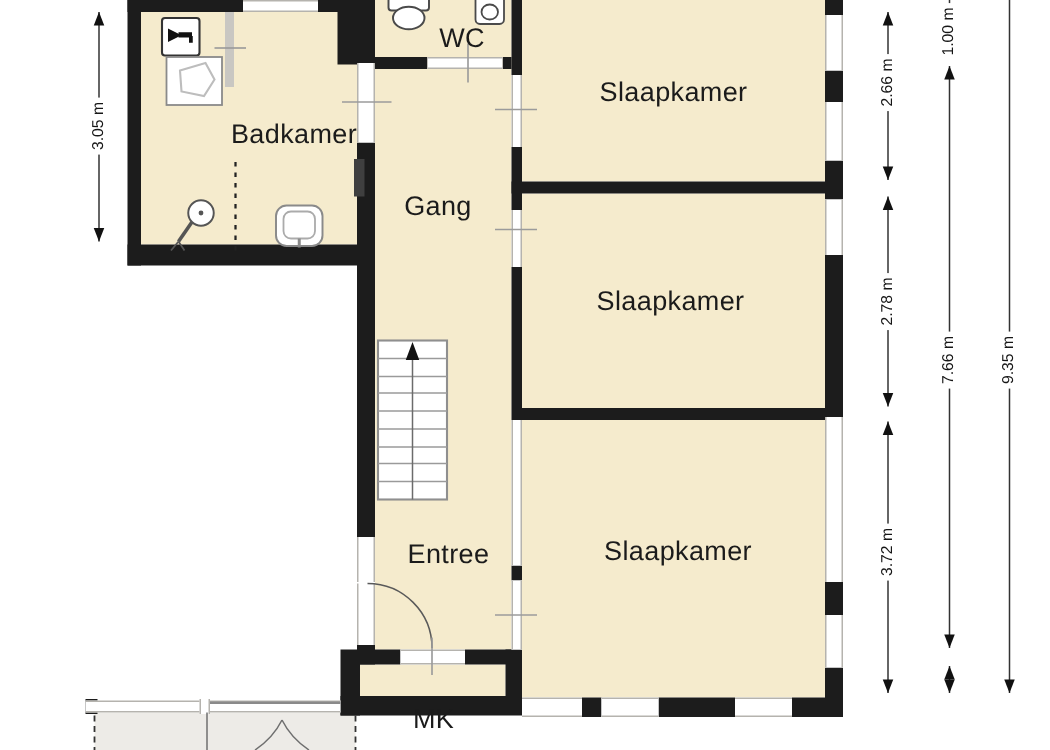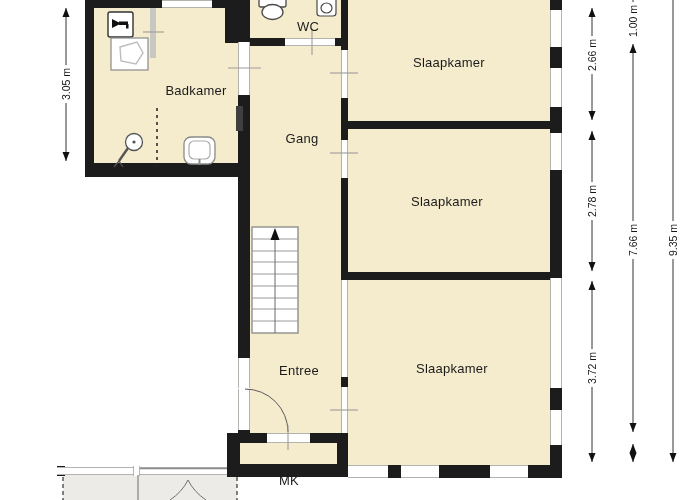--- a/index.html
+++ b/index.html
@@ -5,21 +5,21 @@
   html,body{margin:0;padding:0;background:#fff;}
   #plan{position:relative;width:700px;height:500px;background:#ffffff;overflow:hidden;
         font-family:"Liberation Sans",sans-serif;}
   .room{position:absolute;background:#f5ebcd;}
   .wall{position:absolute;background:#1c1c1c;}
   .winH{position:absolute;background:#fff;border-top:1.5px solid #b5b3ae;border-bottom:1.5px solid #b5b3ae;box-sizing:border-box;}
   .winV{position:absolute;background:#fff;border-left:1.5px solid #b5b3ae;border-right:1.5px solid #b5b3ae;box-sizing:border-box;}
   .part{position:absolute;background:#c9c7c2;}
   .porch{position:absolute;background:#edebe7;}
   .rad{position:absolute;background:#3f3f3f;}
-  .room-label{position:absolute;transform:translate(-50%,-50%);font-size:13px;color:#1b1b1b;
+  .room-label{position:absolute;transform:translate(-50%,-50%);font-size:18px;color:#1b1b1b;
         letter-spacing:.25px;white-space:nowrap;}
   .dim-label{position:absolute;transform:translate(-50%,-50%) rotate(-90deg);font-size:10.5px;
         color:#161616;background:#fff;padding:0 3px;white-space:nowrap;line-height:13px;}
   svg{position:absolute;left:0;top:0;}
 </style>
 </head>
 <body>
 
 <div id="plan">
 
@@ -186,21 +186,21 @@
       <polygon points="633,44 629.5,53 636.5,53"></polygon>
         <polygon points="633,432 629.5,423 636.5,423"></polygon>
       <polygon points="633,444 629.5,453 636.5,453"></polygon>
         <polygon points="633,462 629.5,453 636.5,453"></polygon>
       <polygon points="673,462 669.5,453 676.5,453"></polygon>
     </g>
   </svg>
 
   <div class="room-label" style="left:196px;top:90px">Badkamer</div>
   <div class="room-label" style="left:308px;top:26px">WC</div>
-  <div class="room-label" style="left:302px;top:138px">Gang</div>
+  <div class="room-label" style="left:292px;top:138px">Gang</div>
   <div class="room-label" style="left:449px;top:62px">Slaapkamer</div>
   <div class="room-label" style="left:447px;top:201px">Slaapkamer</div>
   <div class="room-label" style="left:452px;top:368px">Slaapkamer</div>
   <div class="room-label" style="left:299px;top:370px">Entree</div>
   <div class="room-label" style="left:289px;top:480px">MK</div>
 
   <div class="dim-label" style="left:66px;top:84px">3.05 m</div>
   <div class="dim-label" style="left:592px;top:55px">2.66 m</div>
   <div class="dim-label" style="left:592px;top:201px">2.78 m</div>
   <div class="dim-label" style="left:592px;top:368px">3.72 m</div>

